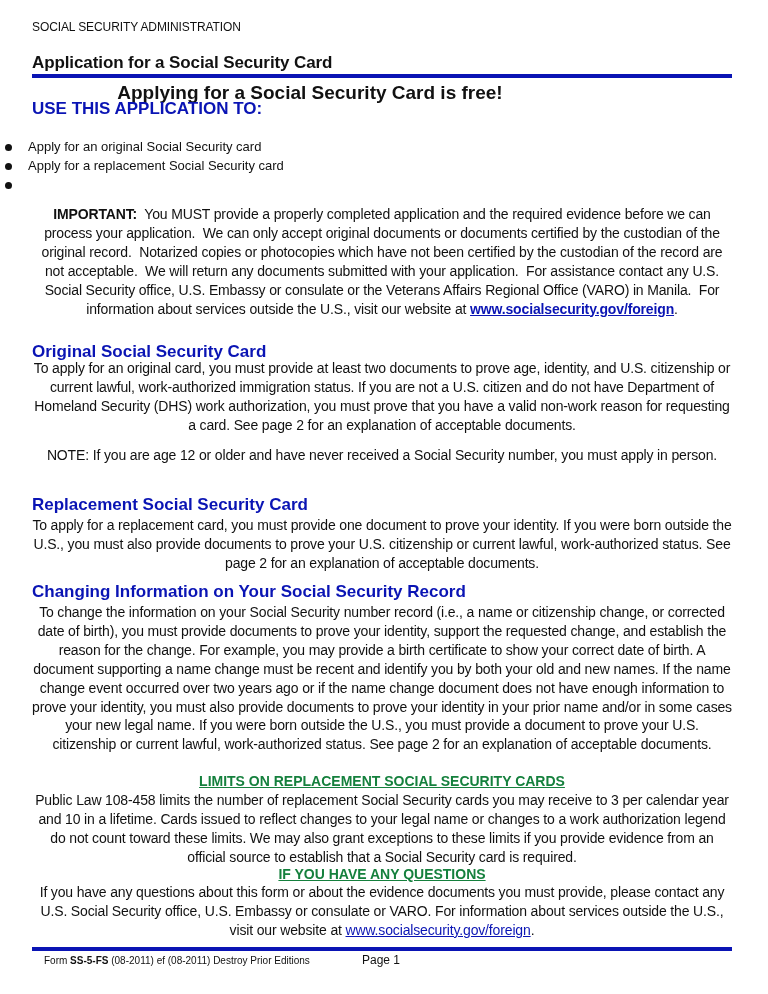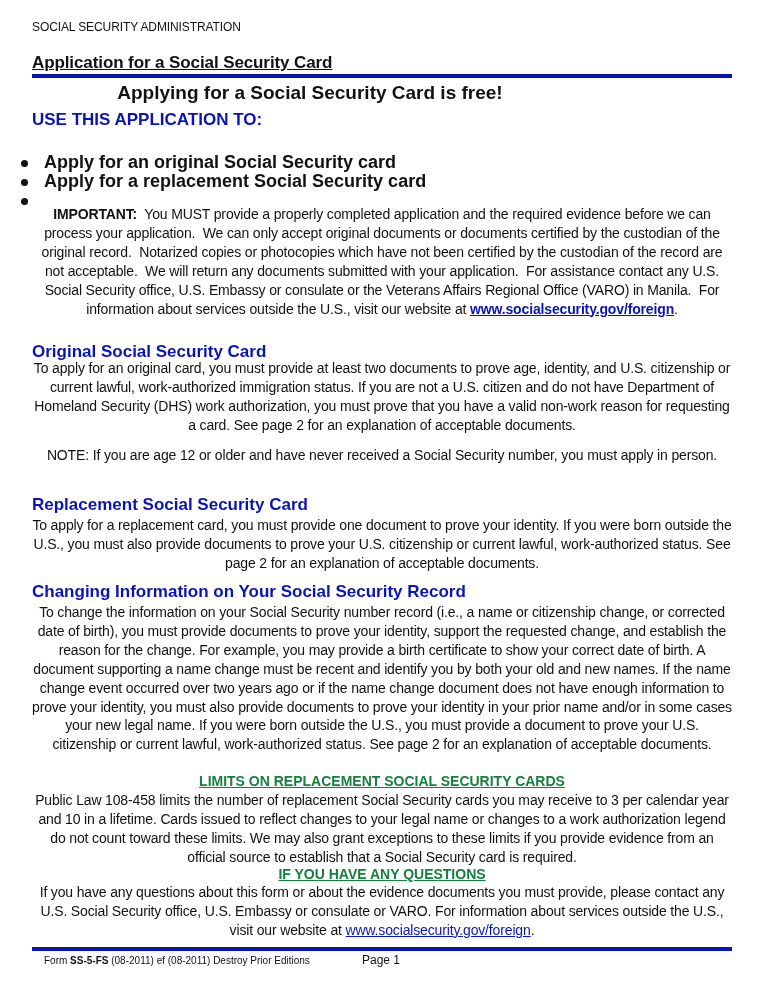--- a/index.html
+++ b/index.html
@@ -2,26 +2,26 @@
 <html><head>
 <meta charset="utf-8">
 <style>
   html, body { margin: 0; padding: 0; background: #ffffff; }
   body {
     width: 768px; height: 994px; position: relative; overflow: hidden;
     font-family: "Liberation Sans", sans-serif; color: #111111;
   }
   .page { position: absolute; left: 32px; top: 0; width: 700px; }
   .hdr1 { position: absolute; top: 20px; left: 0; font-size: 12px; font-weight: normal; letter-spacing: -0.1px; }
-  .hdr2 { position: absolute; top: 53px; left: 0; font-size: 17px; font-weight: bold; letter-spacing: -0.1px; text-decoration: underline; }
+  .hdr2 { position: absolute; top: 53px; left: 0; font-size: 17px; font-weight: bold; letter-spacing: -0.1px; }
   .rule { position: absolute; left: 0; width: 458px; height: 4px; background: #0a14b4; }
   .rule.top { top: 74px; width: 457px; left: 0; }
   .free { position: absolute; top: 82px; left: 0; width: 556px; text-align: center; font-size: 19px; font-weight: bold; }
-  .use-title { position: absolute; top: 110px; left: 0; font-size: 17px; font-weight: bold; color: #0a14b4; }
-  .bullets { position: absolute; top: 137px; left: 0; margin: 16px; padding: 0; list-style: none; font-size: 18px; line-height: 19px; font-weight: bold; }
+  .use-title { position: absolute; top: 99px; left: 0; font-size: 17px; font-weight: bold; color: #0a14b4; }
+  .bullets { position: absolute; top: 137px; left: 0; margin: 0; padding: 0; list-style: none; font-size: 13px; line-height: 19px; }
   .bullets li { position: relative; padding-left: 23px; }
   .bullets li .dot { position: absolute; left: 0px; top: 7px; width: 7px; height: 7px; border-radius: 50%; background: #111; }
   .para { position: absolute; left: 0; width: 700px; font-size: 14px; line-height: 18.9px; letter-spacing: -0.15px; text-align: center; }
   .h-blue { position: absolute; left: 0; font-size: 17px; font-weight: bold; color: #0a14b4; }
   .center-title { position: absolute; left: 0; width: 700px; text-align: center; font-size: 14px; font-weight: bold; color: #15803d; text-decoration: underline; }
   a.link { color: #0a14b4; text-decoration: underline; }
   a.link.bold { font-weight: bold; }
   .footer-rule { position: absolute; top: 947px; left: 32px; width: 700px; height: 4px; background: #0a14b4; }
   .footer-left { position: absolute; top: 955px; left: 44px; font-size: 10px; }
   .footer-page { position: absolute; top: 953px; left: 362px; font-size: 12px; }

